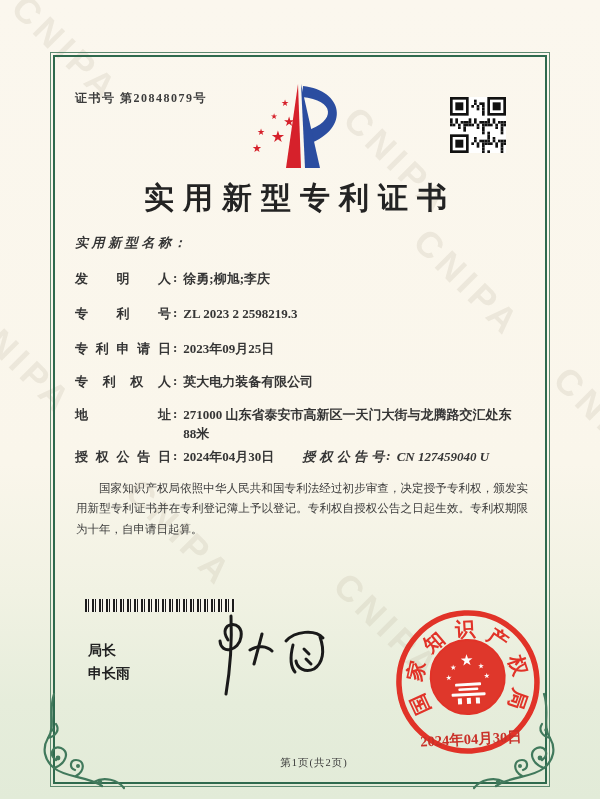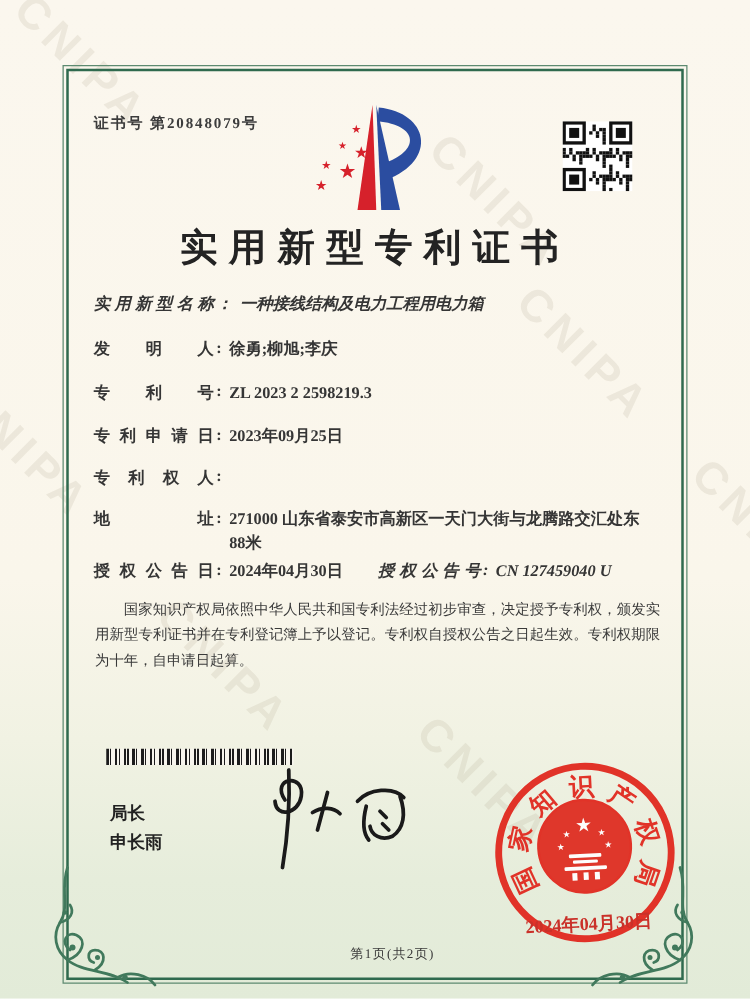--- a/index.html
+++ b/index.html
@@ -218,40 +218,40 @@
         <rect x="1" y="15" width="5" height="5" fill="#fff"></rect>
         <rect x="2" y="16" width="3" height="3" fill="#111"></rect>
       </g>
   </svg>
 
   <div class="title">实用新型专利证书</div>
 
   <div class="field f1">
     <span class="flabel">实用新型名称</span>
     <span class="fsep">：</span>
-    <span class="fvalue">一种接线结构及电力工程用电力箱</span>
   </div>
   <div class="field f2">
     <span class="flabel">发明人</span>
     <span class="fsep">:</span>
     <span class="fvalue">徐勇;柳旭;李庆</span>
   </div>
   <div class="field f3">
     <span class="flabel">专利号</span>
     <span class="fsep">:</span>
     <span class="fvalue">ZL 2023 2 2598219.3</span>
   </div>
   <div class="field f4">
     <span class="flabel">专利申请日</span>
     <span class="fsep">:</span>
     <span class="fvalue">2023年09月25日</span>
   </div>
   <div class="field f5">
     <span class="flabel">专利权人</span>
     <span class="fsep">:</span>
+    <span class="fvalue">英大电力装备有限公司</span>
   </div>
   <div class="field f6">
     <span class="flabel">地址</span>
     <span class="fsep">:</span>
     <span class="fvalue">271000 山东省泰安市高新区一天门大街与龙腾路交汇处东88米</span>
   </div>
   <div class="field f7">
     <span class="flabel">授权公告日</span>
     <span class="fsep">:</span>
     <span class="fvalue">2024年04月30日</span>

